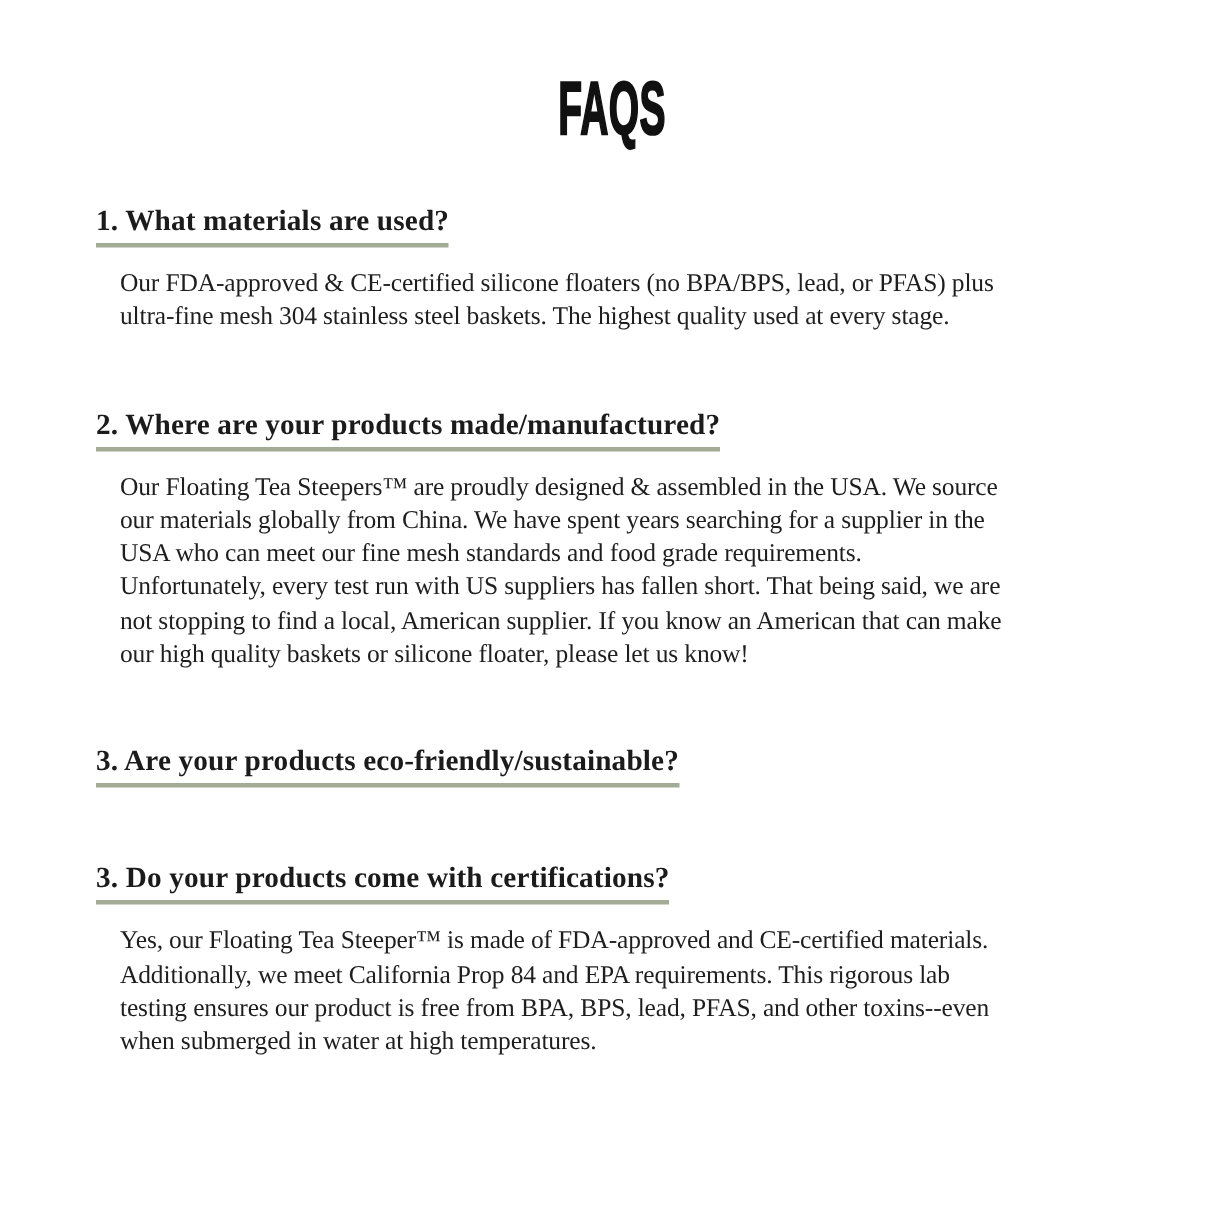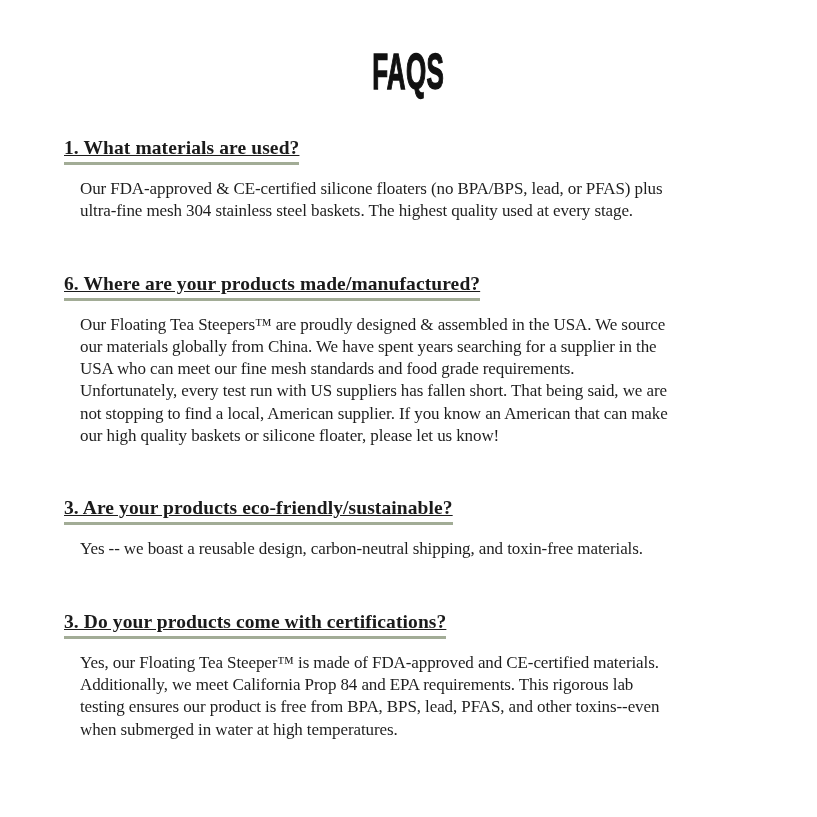--- a/index.html
+++ b/index.html
@@ -39,21 +39,20 @@
     display: inline-block;
     margin: 0;
     font-family: "Liberation Serif", serif;
     font-weight: 700;
     font-size: 19.5px;
     line-height: 23px;
     color: #1b1b1b;
     letter-spacing: 0.1px;
     padding-bottom: 3px;
     border-bottom: 3px solid #a2ac96;
-    text-decoration: underline;
   }
   .a {
     margin: 13px 0 0 16px;
     width: 725px;
     font-size: 17px;
     line-height: 22.3px;
     color: #1e1e1e;
     letter-spacing: -0.1px;
     white-space: pre-line;
   }
@@ -71,35 +70,34 @@
     <section class="faq-item">
       <div>
         <h2 class="q">1. What materials are used?</h2>
       </div>
       <p class="a">Our FDA-approved &amp; CE-certified silicone floaters (no BPA/BPS, lead, or PFAS) plus
 ultra-fine mesh 304 stainless steel baskets. The highest quality used at every stage.</p>
     </section>
 
     <section class="faq-item">
       <div>
-        <h2 class="q">6. Where are your products made/manufactured?</h2>
+        <h2 class="q">2. Where are your products made/manufactured?</h2>
       </div>
       <p class="a">Our Floating Tea Steepers™ are proudly designed &amp; assembled in the USA. We source
 our materials globally from China. We have spent years searching for a supplier in the
 USA who can meet our fine mesh standards and food grade requirements.
 Unfortunately, every test run with US suppliers has fallen short. That being said, we are
 not stopping to find a local, American supplier. If you know an American that can make
 our high quality baskets or silicone floater, please let us know!</p>
     </section>
 
     <section class="faq-item">
       <div>
         <h2 class="q">3. Are your products eco-friendly/sustainable?</h2>
       </div>
-      <p class="a">Yes -- we boast a reusable design, carbon-neutral shipping, and toxin-free materials.</p>
     </section>
 
     <section class="faq-item">
       <div>
         <h2 class="q">3. Do your products come with certifications?</h2>
       </div>
       <p class="a">Yes, our Floating Tea Steeper™ is made of FDA-approved and CE-certified materials.
 Additionally, we meet California Prop 84 and EPA requirements. This rigorous lab
 testing ensures our product is free from BPA, BPS, lead, PFAS, and other toxins--even
 when submerged in water at high temperatures.</p>

